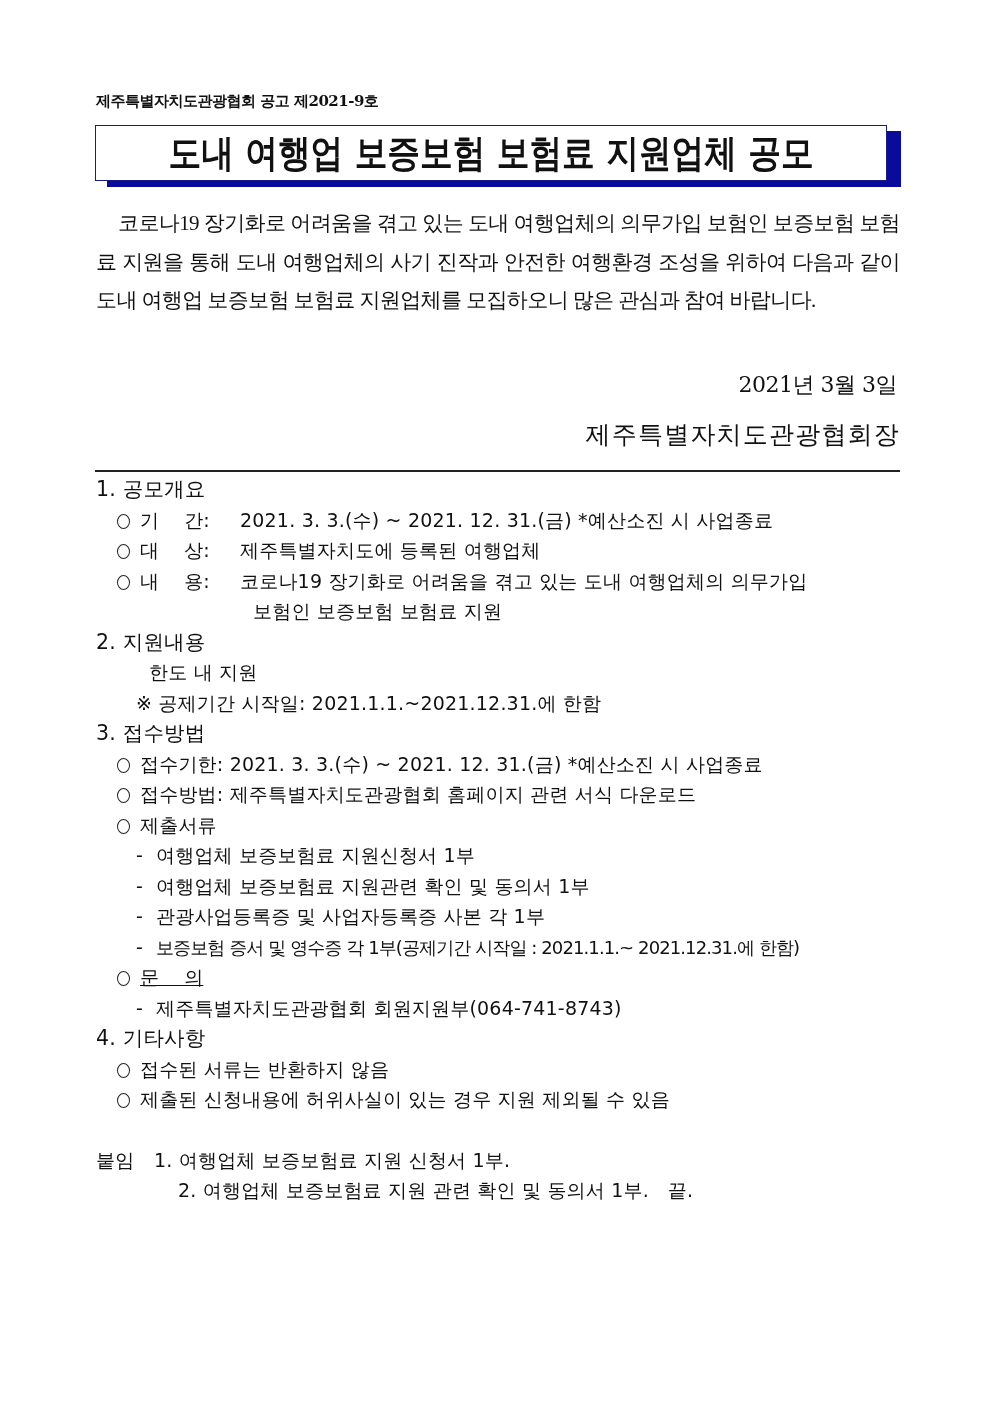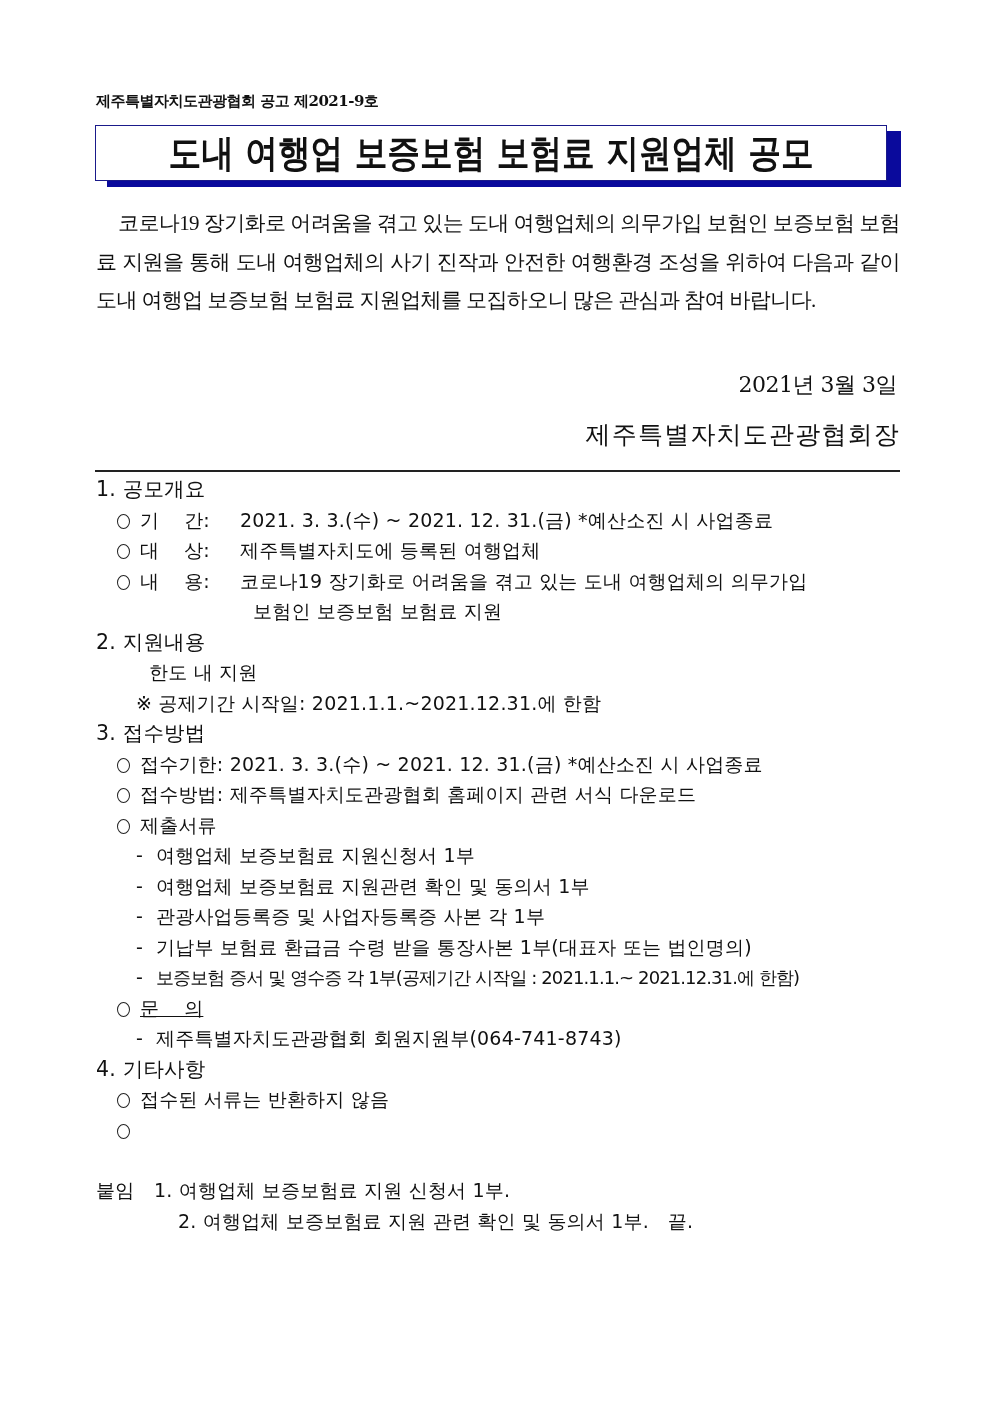--- a/index.html
+++ b/index.html
@@ -89,38 +89,35 @@
   <div class="line ind2">
     <span class="dash">-</span><span>여행업체 보증보험료 지원신청서 1부</span>
   </div>
   <div class="line ind2">
     <span class="dash">-</span><span>여행업체 보증보험료 지원관련 확인 및 동의서 1부</span>
   </div>
   <div class="line ind2">
     <span class="dash">-</span><span>관광사업등록증 및 사업자등록증 사본 각 1부</span>
   </div>
   <div class="line ind2">
-    <span class="dash">-</span><span>기납부 보험료 환급금 수령 받을 통장사본 1부(대표자 또는 법인명의)</span>
-  </div>
-  <div class="line ind2">
     <span class="dash">-</span><span class="small-tight">보증보험 증서 및 영수증 각 1부(공제기간 시작일 : 2021.1.1.~ 2021.12.31.에 한함)</span>
   </div>
   <div class="line ind1">
     <span class="circ"></span><span style="white-space:pre;text-decoration:underline;">문    의</span>
   </div>
   <div class="line ind2">
     <span class="dash">-</span><span>제주특별자치도관광협회 회원지원부(064-741-8743)</span>
   </div>
 
   <div class="line h">4. 기타사항</div>
   <div class="line ind1">
     <span class="circ"></span><span>접수된 서류는 반환하지 않음</span>
   </div>
   <div class="line ind1">
-    <span class="circ"></span>
+    <span class="circ"></span><span>제출된 신청내용에 허위사실이 있는 경우 지원 제외될 수 있음</span>
   </div>
 
   <div class="gap"></div>
 
   <div class="line">
     <span class="att-label">붙임</span><span>1. 여행업체 보증보험료 지원 신청서 1부.</span>
   </div>
   <div class="line att-pad">
     <span style="white-space:pre;margin-left:24px;">2. 여행업체 보증보험료 지원 관련 확인 및 동의서 1부.   끝.</span>
   </div>

